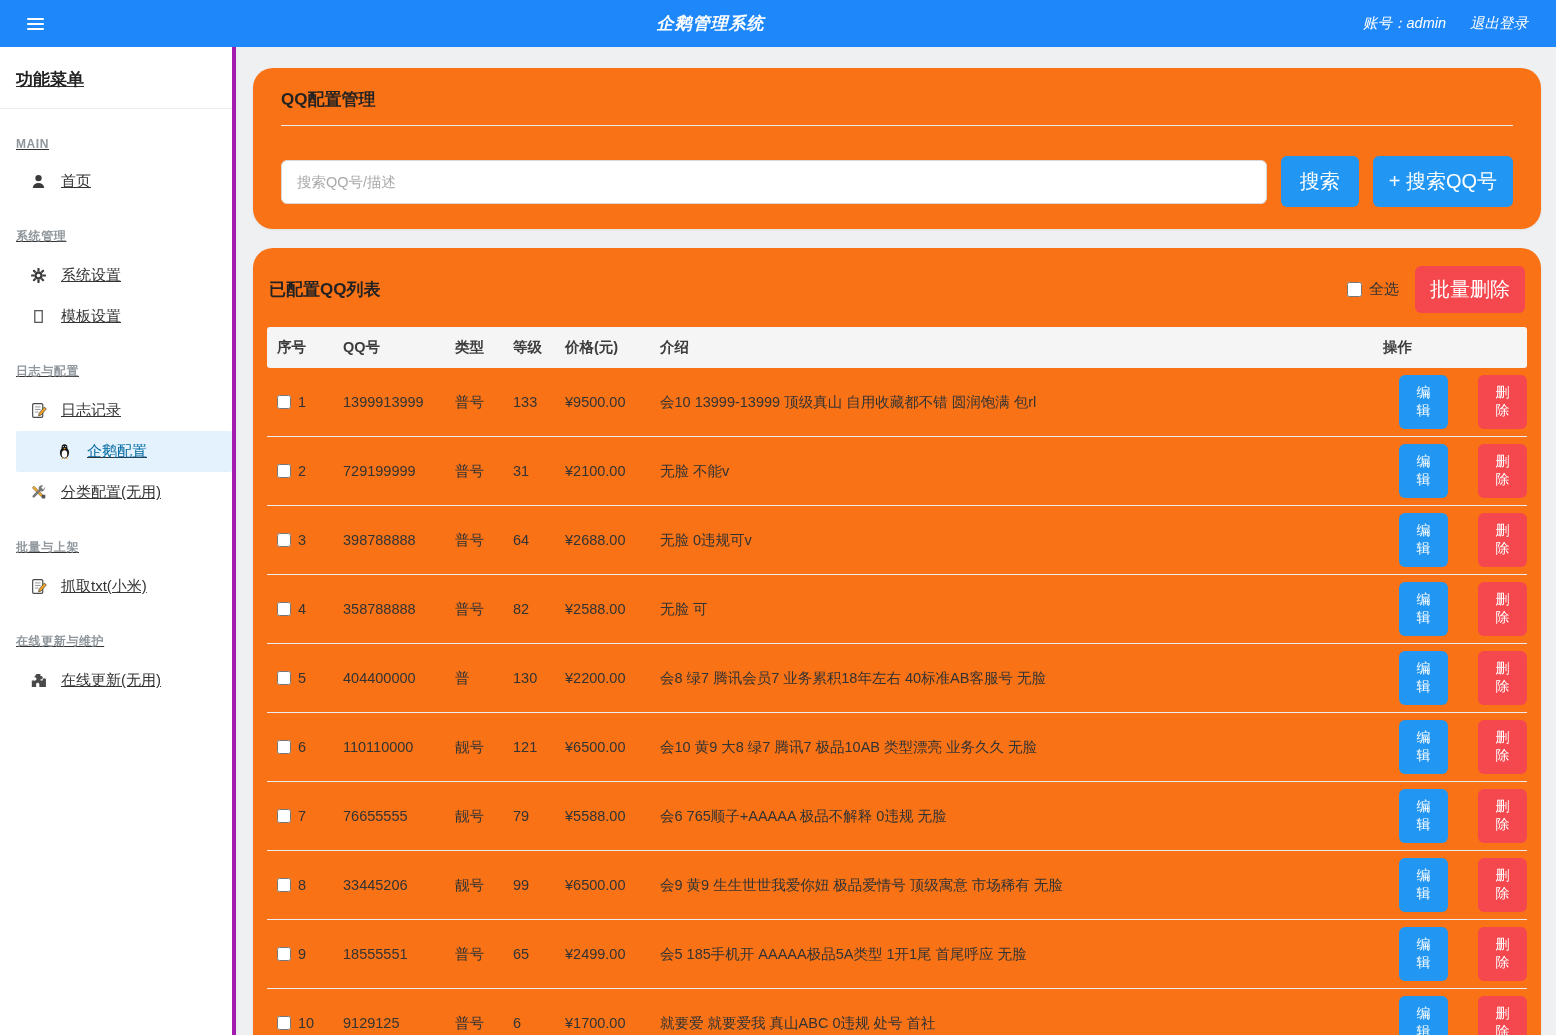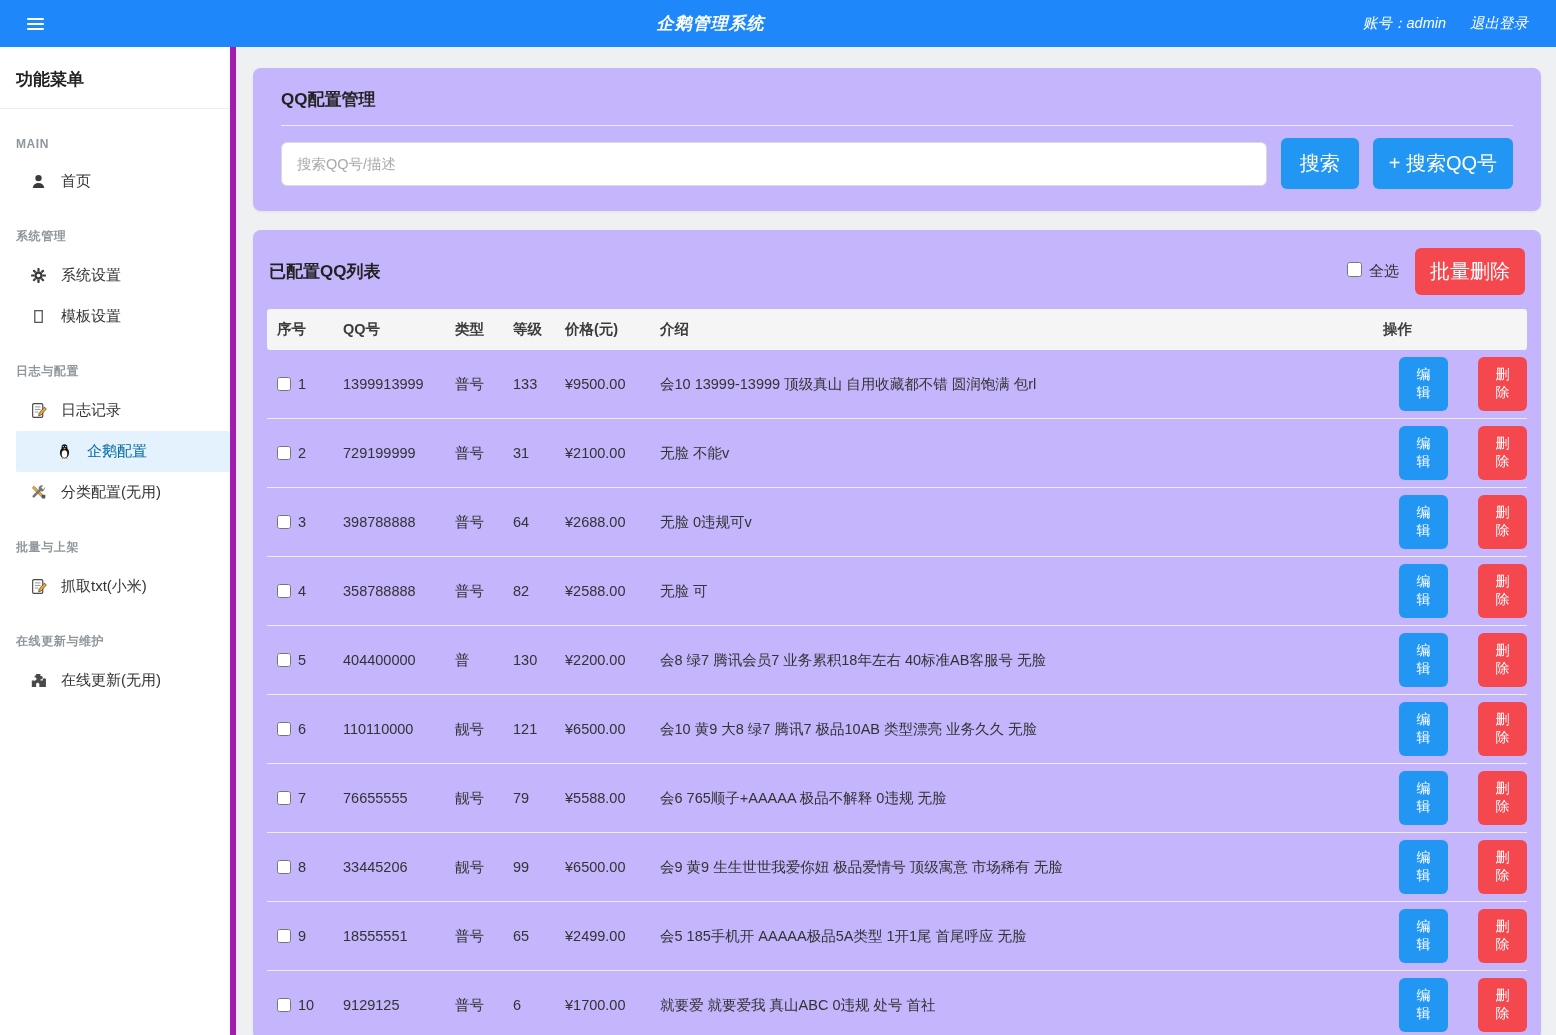--- a/index.html
+++ b/index.html
@@ -11,55 +11,55 @@
     display:flex; align-items:center; z-index:10; color:#fff;font-style:italic; }
   .hamburger { width:46px; height:47px; display:flex; flex-direction:column; justify-content:center;
     align-items:center; gap:3px; cursor:pointer; margin-left:12px; }
   .hamburger span { display:block; width:17px; height:2px; background:#fff; border-radius:1px; }
   .topbar-title { flex:1; text-align:center; font-size:17px; font-weight:bold; letter-spacing:1px; }
   .topbar-right { display:flex; align-items:center; gap:24px; padding-right:28px; font-size:14.5px; }
   .topbar-right .logout { cursor:pointer; }
 
   
   .sidebar { position:fixed; top:47px; left:0; bottom:0; width:236px; background:#fff;
-    border-right:6px solid #a21caf; box-shadow:1px 0 3px rgba(0,0,0,.03); }
+    border-right:4px solid #a21caf; box-shadow:1px 0 3px rgba(0,0,0,.03);text-decoration:underline; }
   .sidebar-title { font-size:17px; font-weight:bold; color:#222; padding:21px 16px 17px;
     border-bottom:1px solid #ececec; }
   .nav { padding-top:2px; }
   .nav-section-label { font-size:12px; font-weight:bold; color:#8f969c; letter-spacing:.6px;
     padding:0 16px; margin:26px 0 10px; }
   .menu-item { display:flex; align-items:center; gap:14px; margin-left:16px;
     padding:11px 0 11px 14px; font-size:15px; color:#333; cursor:pointer; }
   .menu-item .mi-icon { width:17px; height:17px; display:inline-flex; align-items:center; justify-content:center; }
   .menu-item .mi-icon svg { width:17px; height:17px; display:block; }
   .menu-item.active { background:#e3f2fd; color:#0369a1; border-radius:2px;padding-left:40px; }
 
   
   .main { position:absolute; top:47px; left:236px; width:1320px; padding:21px 15px 20px 17px; }
-  .card { background:#c4b5fd; border-radius:8px; box-shadow:0 1px 3px rgba(0,0,0,.06); }
+  .card { background:#f97316; border-radius:20px; box-shadow:0 1px 3px rgba(0,0,0,.06); }
   .card.search-card { padding:20px 28px 22px; }
   .card-title { font-size:17px; font-weight:bold; color:#222; padding-bottom:14px;
     border-bottom:1px solid #ededed; }
-  .search-row { display:flex; align-items:center; gap:14px; margin-top:12px; }
+  .search-row { display:flex; align-items:center; gap:14px; margin-top:30px; }
   .search-input { flex:1; height:44px; border:1px solid #d9d9d9; border-radius:6px;
     padding:0 15px; font-size:14.5px; color:#333; outline:none;
     font-family:"Liberation Sans","DejaVu Sans",sans-serif; }
   .search-input::placeholder { color:#a9a9a9; }
   .btn { border:none; border-radius:6px; color:#fff; font-size:20px; cursor:pointer;
     font-family:"Liberation Sans","DejaVu Sans",sans-serif; }
   .btn-primary { background:#2196f3; }
   .btn-danger { background:#f5484e; }
   .btn-search { padding:12px 19px; }
   .btn-add { padding:12px 16px; }
 
   .card.list-card { margin-top:19px; padding:16px 14px 0; }
   .list-head { display:flex; align-items:center; justify-content:space-between; padding:2px 2px 14px; }
   .list-title { font-size:17px; font-weight:bold; color:#222; }
   .list-controls { display:flex; align-items:center; gap:16px; }
-  .select-all { display:flex; align-items:flex-start; gap:7px; font-size:15px; color:#333; }
+  .select-all { display:flex; align-items:center; gap:7px; font-size:15px; color:#333; }
   .select-all input { width:15px; height:15px; cursor:pointer; }
   .btn-batch { padding:10px 15px; }
 
   
   .tbl-header { display:flex; align-items:center; background:#f5f5f6; height:41px;
     font-weight:bold; font-size:14.5px; color:#3c3c3c; border-radius:3px; }
   .cell { padding-left:10px; }
   .col-idx { width:66px; display:flex; align-items:center; gap:7px; }
   .col-qq { width:112px; }
   .col-type { width:58px; }

